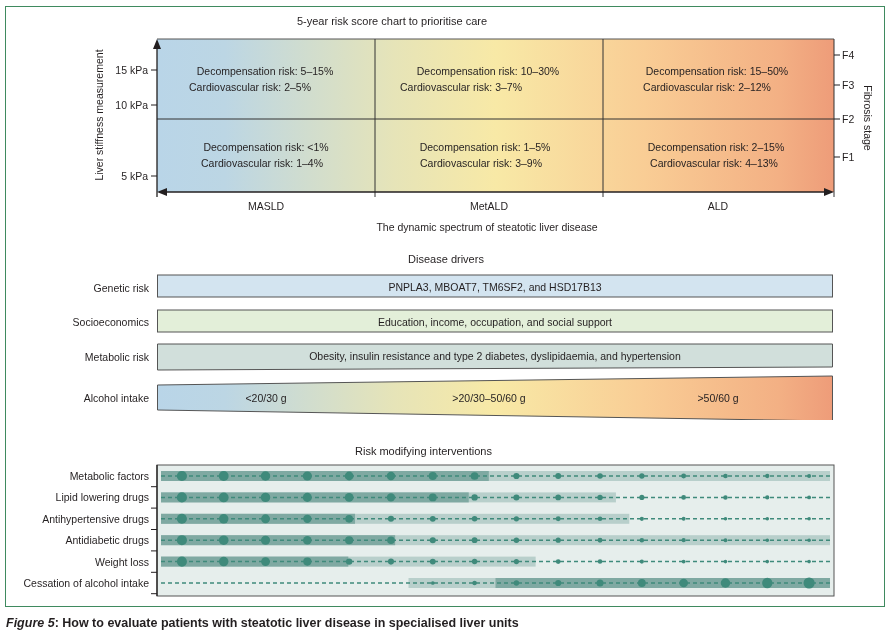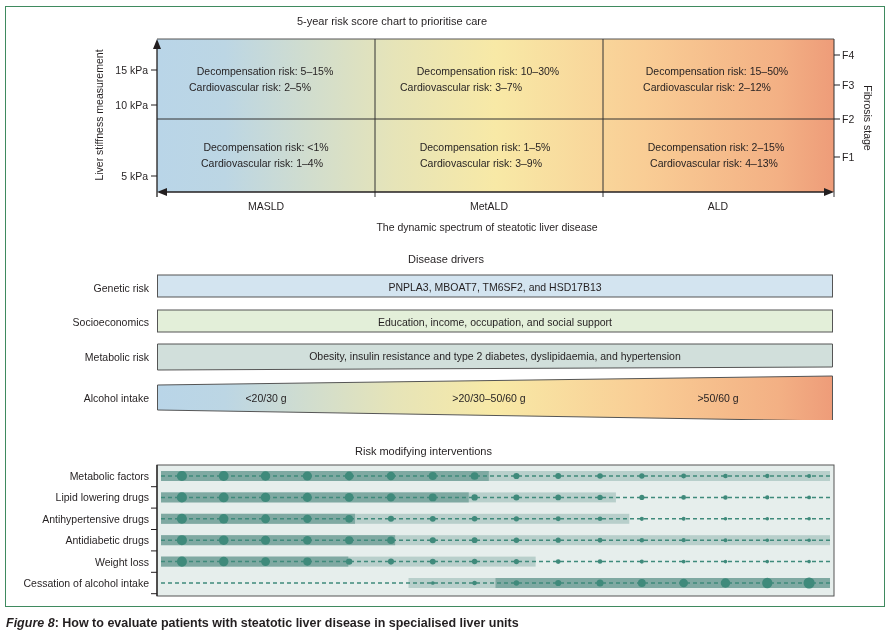--- a/index.html
+++ b/index.html
@@ -249,13 +249,13 @@
       <circle cx="558.21875" cy="123" r="3.091666666666667" fill="#3f8a7b"></circle>
       <circle cx="600.03125" cy="123" r="3.5083333333333337" fill="#3f8a7b"></circle>
       <circle cx="641.84375" cy="123" r="3.9250000000000003" fill="#3f8a7b"></circle>
       <circle cx="683.65625" cy="123" r="4.341666666666667" fill="#3f8a7b"></circle>
       <circle cx="725.46875" cy="123" r="4.758333333333334" fill="#3f8a7b"></circle>
       <circle cx="767.28125" cy="123" r="5.175000000000001" fill="#3f8a7b"></circle>
       <circle cx="809.09375" cy="123" r="5.591666666666667" fill="#3f8a7b"></circle>
     </g>
 </svg>
 
-<div class="caption"><i>Figure 8</i><span>: How to evaluate patients with steatotic liver disease in specialised liver units</span></div>
+<div class="caption"><i>Figure 5</i><span>: How to evaluate patients with steatotic liver disease in specialised liver units</span></div>
 
 </body></html>

